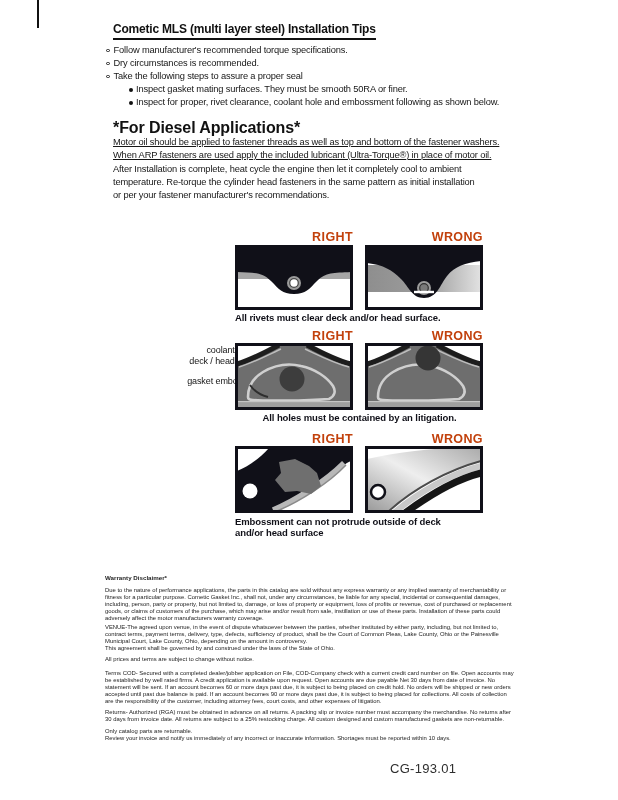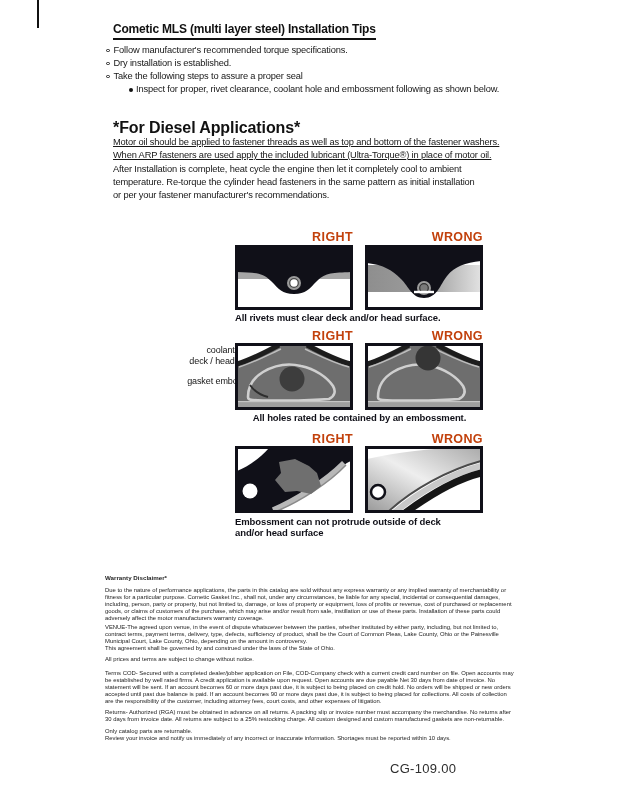--- a/index.html
+++ b/index.html
@@ -55,25 +55,29 @@
 
   <div class="abs title">Cometic MLS (multi layer steel) Installation Tips</div>
 
   <div class="abs tips">
     <div class="tip">
       <span class="dot-open"></span>
       <span>Follow manufacturer's recommended torque specifications.</span>
     </div>
     <div class="tip">
       <span class="dot-open"></span>
-      <span>Dry installation is established.</span>
+      <span>Dry circumstances is recommended.</span>
     </div>
     <div class="tip">
       <span class="dot-open"></span>
       <span>Take the following steps to assure a proper seal</span>
+    </div>
+    <div class="tip sub">
+      <span class="dot-fill"></span>
+      <span>Inspect gasket mating surfaces.  They must be smooth 50RA or finer.</span>
     </div>
     <div class="tip sub">
       <span class="dot-fill"></span>
       <span>Inspect for proper, rivet clearance, coolant hole and embossment following as shown below.</span>
     </div>
   </div>
 
   <div class="abs h-diesel">*For Diesel Applications*</div>
   <div class="abs para p1">Motor oil should be applied to fastener threads as well as top and bottom of the fastener washers.
 When ARP fasteners are used apply the included lubricant (Ultra-Torque®) in place of motor oil.</div>
@@ -149,21 +153,21 @@
     <path d="M72,2 C85,9 100,17 116,21" stroke="#1d1d1d" stroke-width="5" fill="none"></path>
     <path d="M46,6 C33,12 18,20 4,24" stroke="#bdbdbd" stroke-width="1.4" fill="none"></path>
     <path d="M70,6 C83,12 98,20 114,24" stroke="#bdbdbd" stroke-width="1.4" fill="none"></path>
     <path d="M13,54 C13,44 18,35 28,29 C40,22 54,20 66,23 C80,26 92,34 98,43 C101,48 100,53 94,56 C70,58 28,58 18,57 C14,57 13,56 13,54 Z" fill="none" stroke="#cfcfcf" stroke-width="2.6"></path>
     <circle cx="63" cy="15" r="12.5" fill="#353535"></circle>
     <rect x="2" y="59" width="114" height="6" fill="#9e9e9e"></rect>
     <rect x="2" y="58" width="114" height="1.2" fill="#c4c4c4"></rect>
     <rect x="1.5" y="1.5" width="115" height="64" fill="none" stroke="#101018" stroke-width="3"></rect>
   </svg>
 
-  <div class="abs fig-caption cap-center" style="left:236px; top:412px;">All holes rated be contained by an embossment.</div>
+  <div class="abs fig-caption cap-center" style="left:236px; top:412px;">All holes must be contained by an litigation.</div>
 
   <div class="abs fig-label" style="left:235px; top:432px;">RIGHT</div>
   <div class="abs fig-label" style="left:365px; top:432px;">WRONG</div>
 
   <svg class="abs diagram" style="left:235px; top:446px;" width="118" height="67" viewBox="0 0 118 67">
     <rect width="118" height="67" fill="#101018"></rect>
     <path d="M2,2 L34,2 C25,12 14,20 2,25 Z" fill="#ffffff"></path>
     <path d="M116,15 L116,65 L36,65 C62,55 93,36 107,21 C110,18 113,16 116,15 Z" fill="#ffffff"></path>
     <path d="M38,64 C60,55 91,35 109,17" stroke="#b8b8b8" stroke-width="5.5" fill="none"></path>
     <path d="M42,65 C64,56 94,37 111,19" stroke="#8a8a8a" stroke-width="1.5" fill="none"></path>
@@ -206,15 +210,15 @@
   <div class="abs warr wp4">Terms COD- Secured with a completed dealer/jobber application on File, COD-Company check with a current credit card number on file.  Open accounts may
 be established by well rated firms.  A credit application is available upon request.  Open accounts are due payable Net 30 days from date of invoice.  No
 statement will be sent.  If an account becomes 60 or more days past due, it is subject to being placed on credit hold.  No orders will be shipped or new orders
 accepted until past due balance is paid.  If an account becomes 90 or more days past due, it is subject to being placed for collections.  All costs of collection
 are the responsibility of the customer, including attorney fees, court costs, and other expenses of litigation.</div>
   <div class="abs warr wp5">Returns- Authorized (RGA) must be obtained in advance on all returns.  A packing slip or invoice number must accompany the merchandise.  No returns after
 30 days from invoice date.  All returns are subject to a 25% restocking charge.  All custom designed and custom manufactured gaskets are non-returnable.</div>
   <div class="abs warr wp6">Only catalog parts are returnable.
 Review your invoice and notify us immediately of any incorrect or inaccurate information.  Shortages must be reported within 10 days.</div>
 
-  <div class="abs footer-code">CG-109.00</div>
+  <div class="abs footer-code">CG-193.01</div>
 
 </div>
 
 </body></html>

